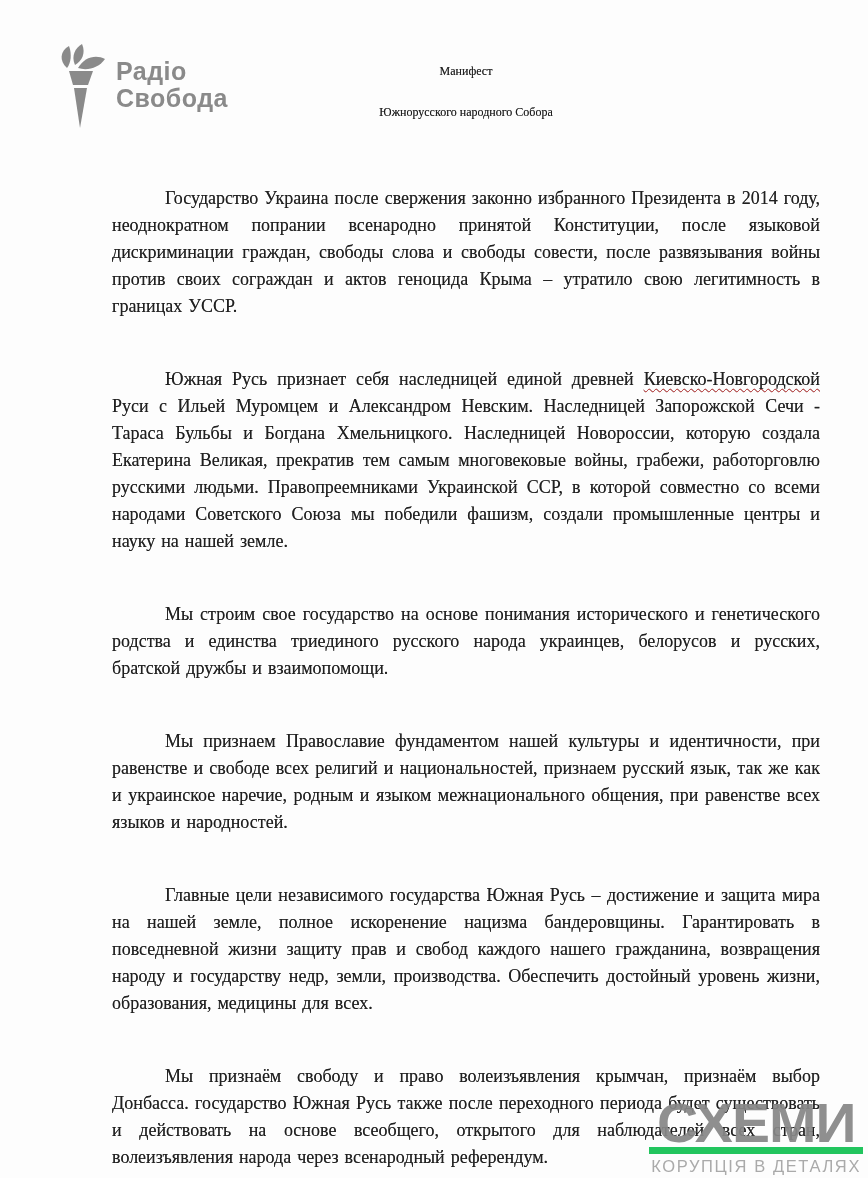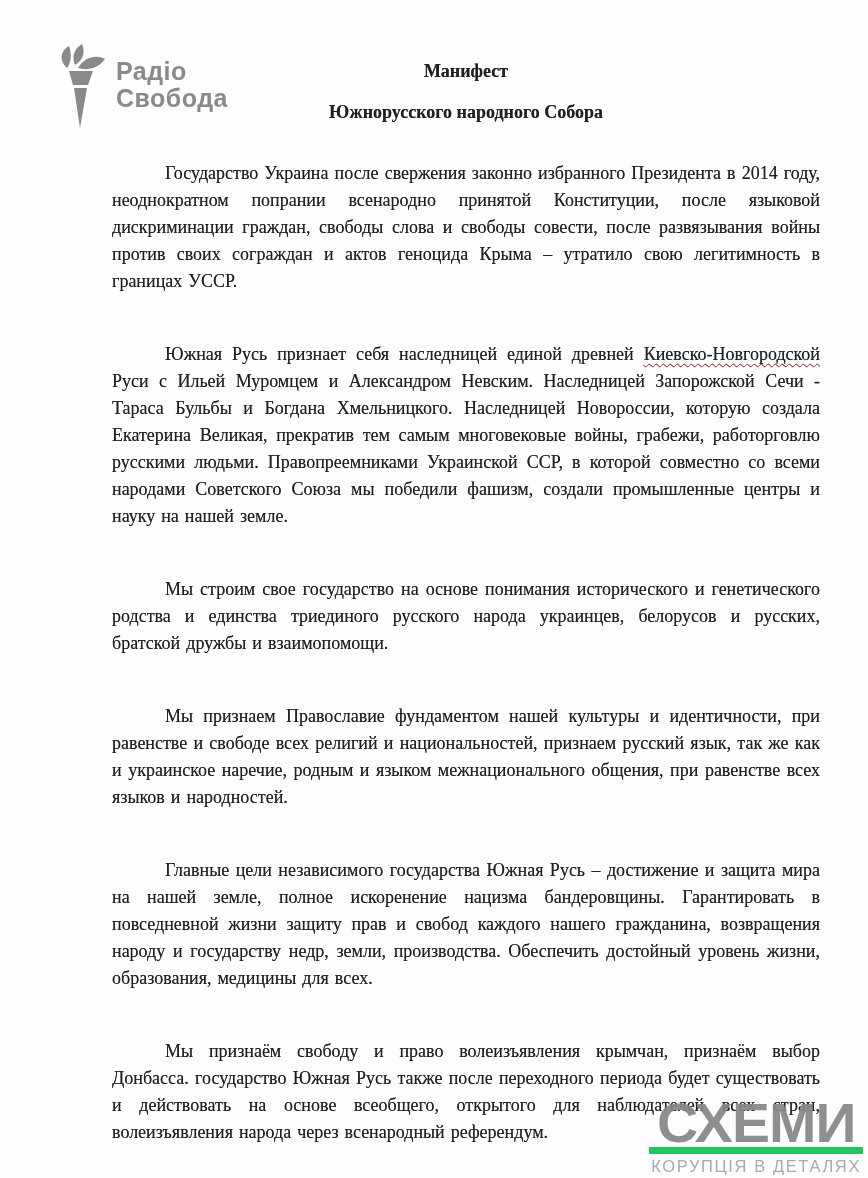--- a/index.html
+++ b/index.html
@@ -36,28 +36,28 @@
   
   .doc {
     position: absolute;
     left: 112px;
     right: 48px;
     top: 60px;
     color: var(--text-color, #202020);
     text-shadow: 0 0 0.5px rgba(32,32,32,0.6);
   }
   .doc h1, .doc h2 {
-    font-size: 18px;
+    font-size: 12px;
     line-height: 22px;
-    font-weight: bold;
+    font-weight: normal;
     text-align: center;
     margin: 0;
   }
   .doc h1 { margin-bottom: 19px; }
-  .doc h2 { margin-bottom: 37px; }
+  .doc h2 { margin-bottom: 62px; }
   .doc p {
     font-size: 18px;
     line-height: 27px;
     text-align: justify;
     text-indent: 53px;
     margin: 0 0 46px 0;
     word-spacing: 1.5px;
   }
   .misspelled {
     text-decoration: underline wavy var(--squiggle-color, #c94343) 1px;

